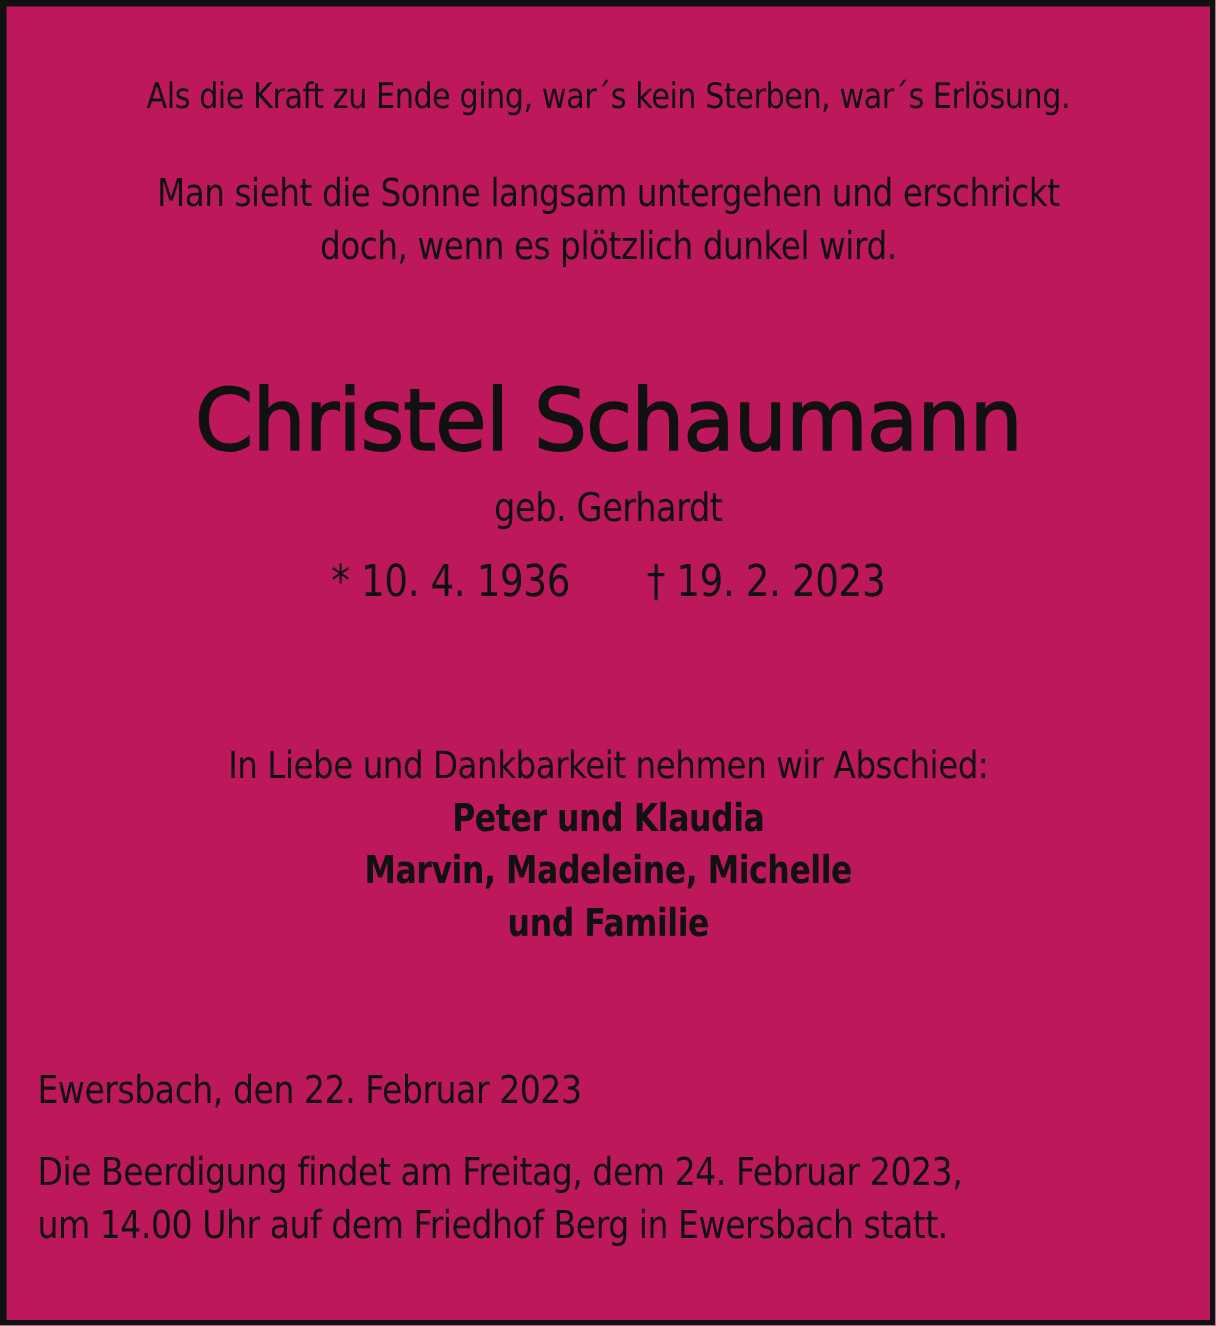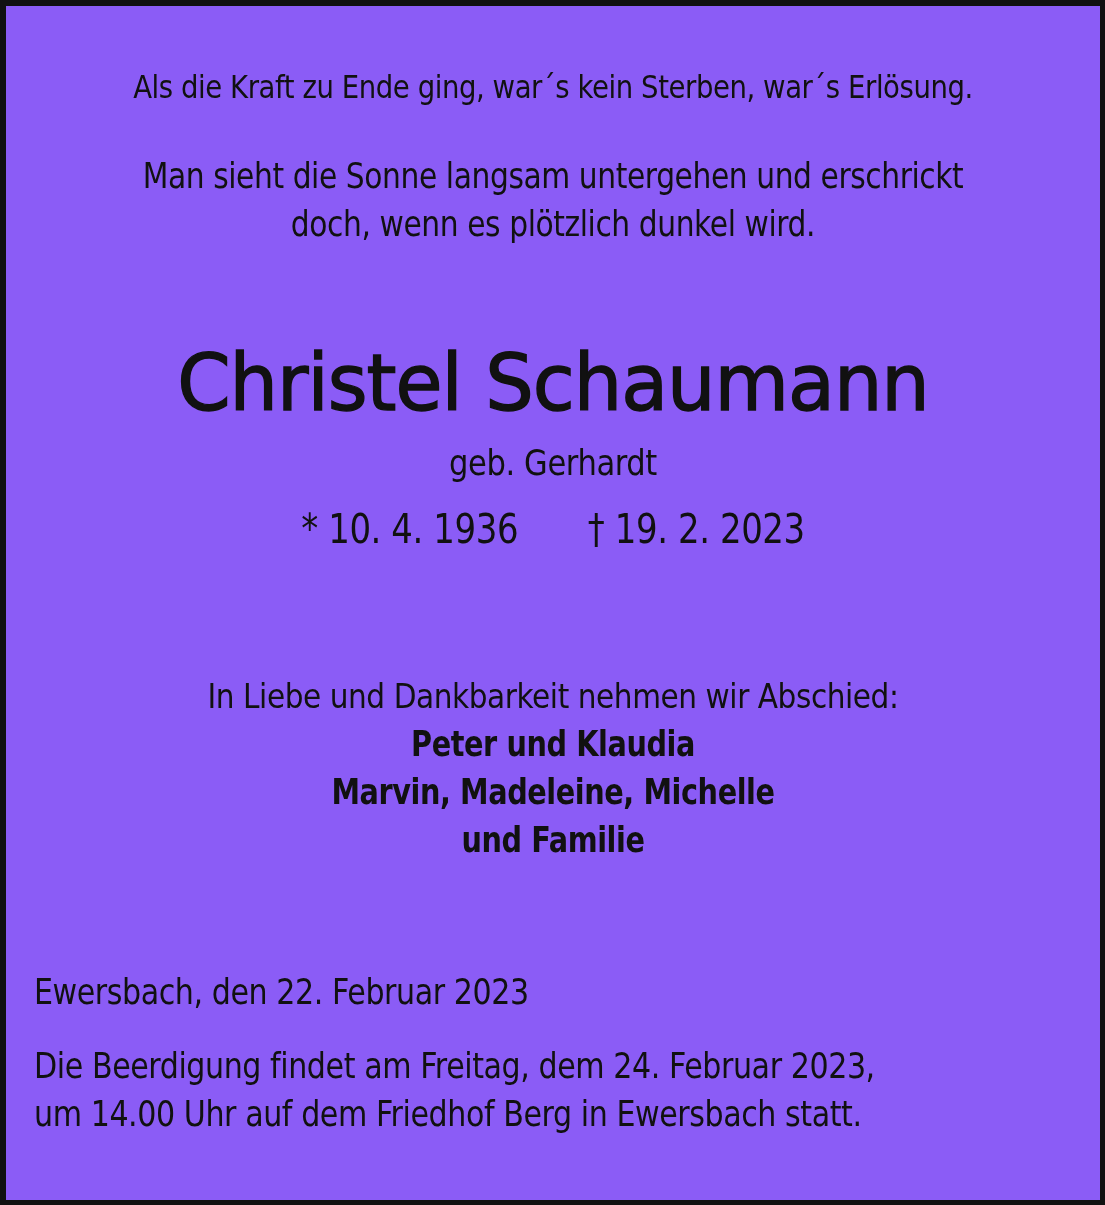--- a/index.html
+++ b/index.html
@@ -5,21 +5,21 @@
     html, body { margin: 0; padding: 0; background: #ffffff; }
     body { width: 1105px; height: 1205px; position: relative; overflow: hidden; }
     .frame {
       position: absolute; left: 0; top: 0;
       width: 1105px; height: 1205px;
       box-sizing: border-box;
       border-top: 6px solid #111;
       border-left: 6px solid #111;
       border-right: 5px solid #111;
       border-bottom: 5px solid #111;
-      background: #8b5cf6;
+      background: #be185d;
       color: #111;
       font-family: "DejaVu Sans", sans-serif;
     }
     .line {
       position: absolute; left: 0; right: 0;
       text-align: center; white-space: nowrap;
       letter-spacing: -0.5px;
     }
     .verse { font-size: 32px; transform: scaleX(0.86); transform-origin: center; }
     .verse2 { font-size: 35px; transform: scaleX(0.85); transform-origin: center; }

